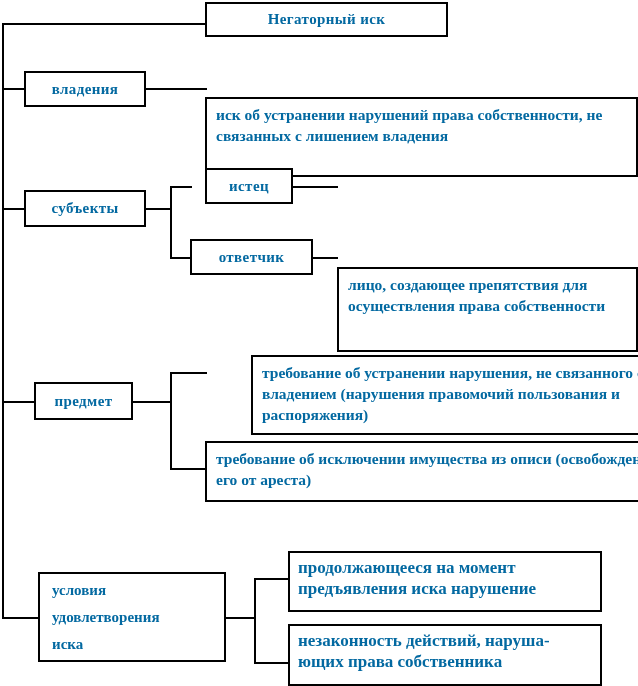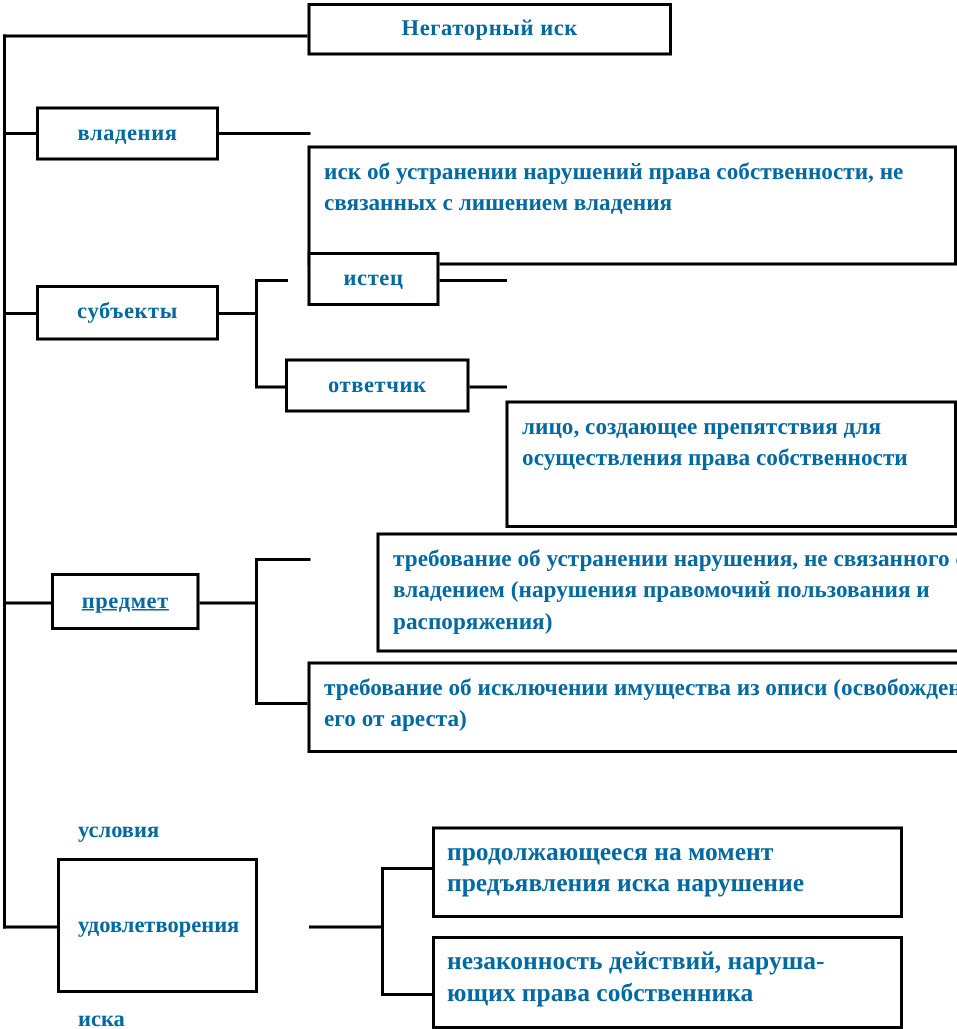--- a/index.html
+++ b/index.html
@@ -134,32 +134,32 @@
 
   <div class="box node-center" style="left:190px; top:239px; width:123px; height:36px;">
     <span class="txt node-center" style="display:flex;">ответчик</span>
   </div>
 
   <div class="box content" style="left:337px; top:232px; width:301px; height:85px;margin-top:35px;">
     <span>лицо, создающее препятствия для осуществления права собственности</span>
   </div>
 
   <div class="box node-center" style="left:34px; top:382px; width:99px; height:38px;">
-    <span class="txt node-center" style="display:flex;text-decoration:underline;">предмет</span>
+    <span class="txt node-center" style="display:flex;">предмет</span>
   </div>
 
   <div class="box content" style="left:205px; top:355px; width:433px; height:80px;margin-left:46px;">
     <span>требование об устранении нарушения, не связанного с владением (нарушения правомочий пользования и распоряжения)</span>
   </div>
 
   <div class="box content" style="left:205px; top:441px; width:469px; height:61px;">
     <span>требование об исключении имущества из описи (освобождении его от ареста)</span>
   </div>
 
-  <div class="box multi-center" style="left:38px; top:572px; width:134px; height:90px;gap:36px;">
+  <div class="box multi-center" style="left:38px; top:572px; width:188px; height:90px;">
     <span>условия</span>
     <span>удовлетворения</span>
     <span>иска</span>
   </div>
 
   <div class="box content-tight" style="left:288px; top:551px; width:314px; height:61px;">
     <span>продолжающееся на момент предъявления иска нарушение</span>
   </div>
 
   <div class="box content-tight" style="left:288px; top:624px; width:314px; height:62px;">

